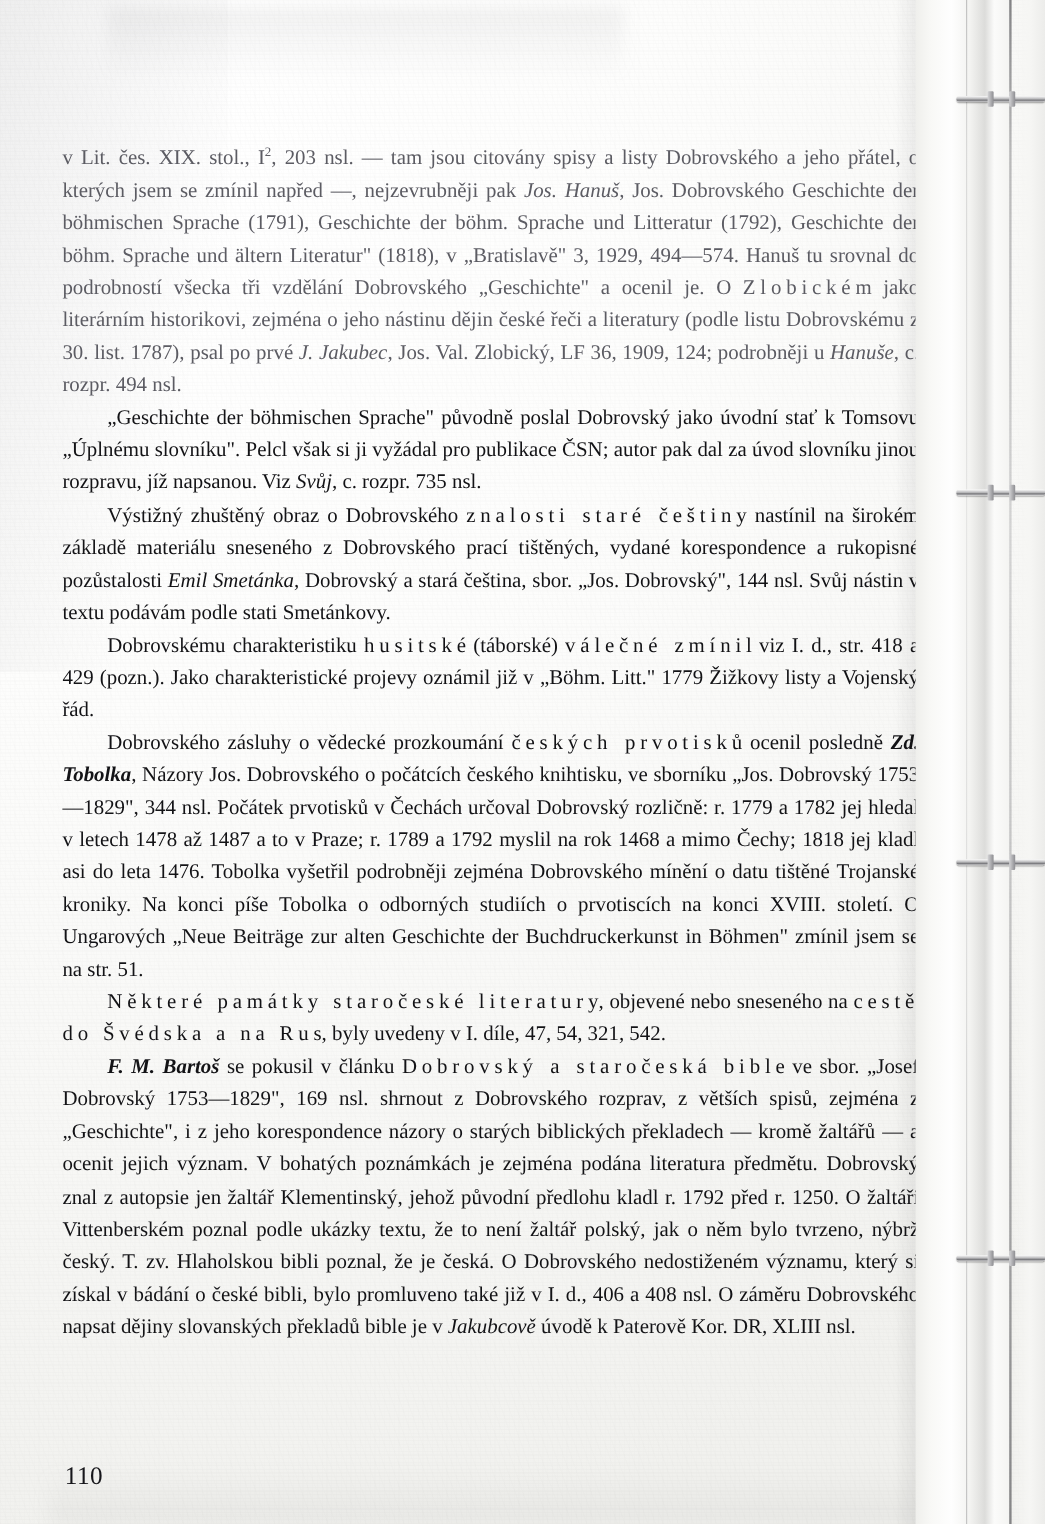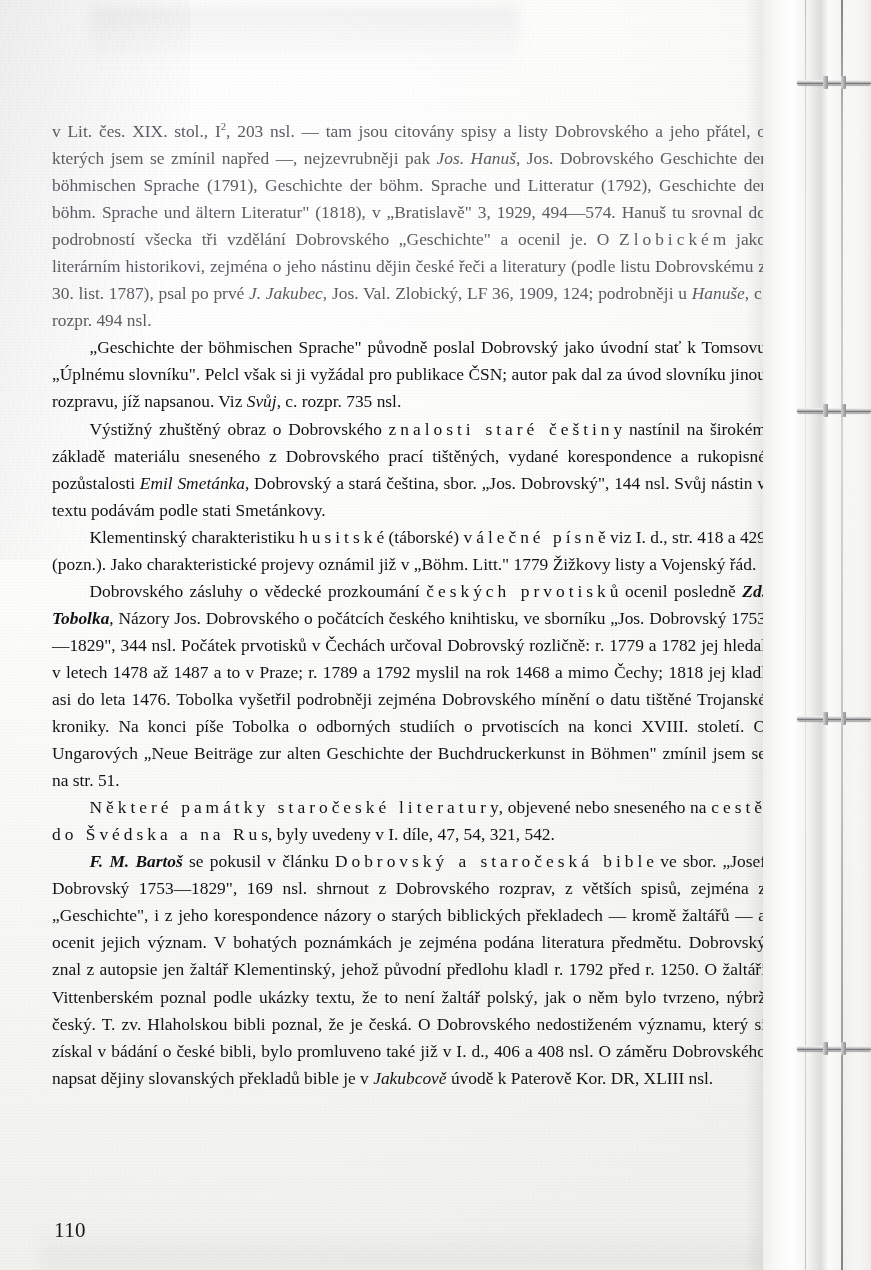--- a/index.html
+++ b/index.html
@@ -225,21 +225,21 @@
   <div class="paper-field"></div>
   <div class="paper-grain"></div>
   <div class="left-shade"></div>
   <div class="top-smudge"></div>
   <div class="bottom-smudge"></div>
 
   <div class="text-block scan-soft" id="body-text">
       <p class="ink-faded"><span>v Lit. čes. XIX. stol., I</span><sup class="sup">2</sup><span>, 203 nsl. — tam jsou citovány spisy a listy Dobrovského a jeho přátel, o kterých jsem se zmínil napřed —, nejzevrubněji pak </span><em class="it">Jos. Hanuš</em><span>, Jos. Dobrovského Geschichte der böhmischen Sprache (1791), Geschichte der böhm. Sprache und Litteratur (1792), Geschichte der böhm. Sprache und ältern Literatur" (1818), v „Bratislavě" 3, 1929, 494—574. Hanuš tu srovnal do podrobností všecka tři vzdělání Dobrovského „Geschichte" a ocenil je. O </span><span class="sp">Zlobickém</span><span> jako literárním historikovi, zejména o jeho nástinu dějin české řeči a literatury (podle listu Dobrovskému z 30. list. 1787), psal po prvé </span><em class="it">J. Jakubec</em><span>, Jos. Val. Zlobický, LF 36, 1909, 124; podrobněji u </span><em class="it">Hanuše</em><span>, c. rozpr. 494 nsl.</span></p>
       <p class="indent"><span>„Geschichte der böhmischen Sprache" původně poslal Dobrovský jako úvodní stať k Tomsovu „Úplnému slovníku". Pelcl však si ji vyžádal pro publikace ČSN; autor pak dal za úvod slovníku jinou rozpravu, jíž napsanou. Viz </span><em class="it">Svůj</em><span>, c. rozpr. 735 nsl.</span></p>
       <p class="indent"><span>Výstižný zhuštěný obraz o Dobrovského </span><span class="sp">znalosti staré češtiny</span><span> nastínil na širokém základě materiálu sneseného z Dobrovského prací tištěných, vydané korespondence a rukopisné pozůstalosti </span><em class="it">Emil Smetánka</em><span>, Dobrovský a stará čeština, sbor. „Jos. Dobrovský", 144 nsl. Svůj nástin v textu podávám podle stati Smetánkovy.</span></p>
-      <p class="indent"><span>Klementinský charakteristiku </span><span class="sp">husitské</span><span> (táborské) </span><span class="sp">válečné písně</span><span> viz I. d., str. 418 a 429 (pozn.). Jako charakteristické projevy oznámil již v „Böhm. Litt." 1779 Žižkovy listy a Vojenský řád.</span></p>
+      <p class="indent"><span>Dobrovskému charakteristiku </span><span class="sp">husitské</span><span> (táborské) </span><span class="sp">válečné zmínil</span><span> viz I. d., str. 418 a 429 (pozn.). Jako charakteristické projevy oznámil již v „Böhm. Litt." 1779 Žižkovy listy a Vojenský řád.</span></p>
       <p class="indent"><span>Dobrovského zásluhy o vědecké prozkoumání </span><span class="sp">českých prvotisků</span><span> ocenil posledně </span><span class="bold-it">Zd. Tobolka</span><span>, Názory Jos. Dobrovského o počátcích českého knihtisku, ve sborníku „Jos. Dobrovský 1753—1829", 344 nsl. Počátek prvotisků v Čechách určoval Dobrovský rozličně: r. 1779 a 1782 jej hledal v letech 1478 až 1487 a to v Praze; r. 1789 a 1792 myslil na rok 1468 a mimo Čechy; 1818 jej kladl asi do leta 1476. Tobolka vyšetřil podrobněji zejména Dobrovského mínění o datu tištěné Trojanské kroniky. Na konci píše Tobolka o odborných studiích o prvotiscích na konci XVIII. století. O Ungarových „Neue Beiträge zur alten Geschichte der Buchdruckerkunst in Böhmen" zmínil jsem se na str. 51.</span></p>
       <p class="indent"><span class="sp">Některé památky staročeské literatury</span><span>, objevené nebo sneseného na </span><span class="sp">cestě do Švédska a na Rus</span><span>, byly uvedeny v I. díle, 47, 54, 321, 542.</span></p>
       <p class="indent"><span class="bold-it">F. M. Bartoš</span><span> se pokusil v článku </span><span class="sp">Dobrovský a staročeská bible</span><span> ve sbor. „Josef Dobrovský 1753—1829", 169 nsl. shrnout z Dobrovského rozprav, z větších spisů, zejména z „Geschichte", i z jeho korespondence názory o starých biblických překladech — kromě žaltářů — a ocenit jejich význam. V bohatých poznámkách je zejména podána literatura předmětu. Dobrovský znal z autopsie jen žaltář Klementinský, jehož původní předlohu kladl r. 1792 před r. 1250. O žaltáři Vittenberském poznal podle ukázky textu, že to není žaltář polský, jak o něm bylo tvrzeno, nýbrž český. T. zv. Hlaholskou bibli poznal, že je česká. O Dobrovského nedostiženém významu, který si získal v bádání o české bibli, bylo promluveno také již v I. d., 406 a 408 nsl. O záměru Dobrovského napsat dějiny slovanských překladů bible je v </span><em class="it">Jakubcově</em><span> úvodě k Paterově Kor. DR, XLIII nsl.</span></p>
     </div>
 
   <div class="folio scan-soft">110</div>
 
   <div class="gutter">
     <div class="page-edge"></div>
     <div class="fold-body"></div>

